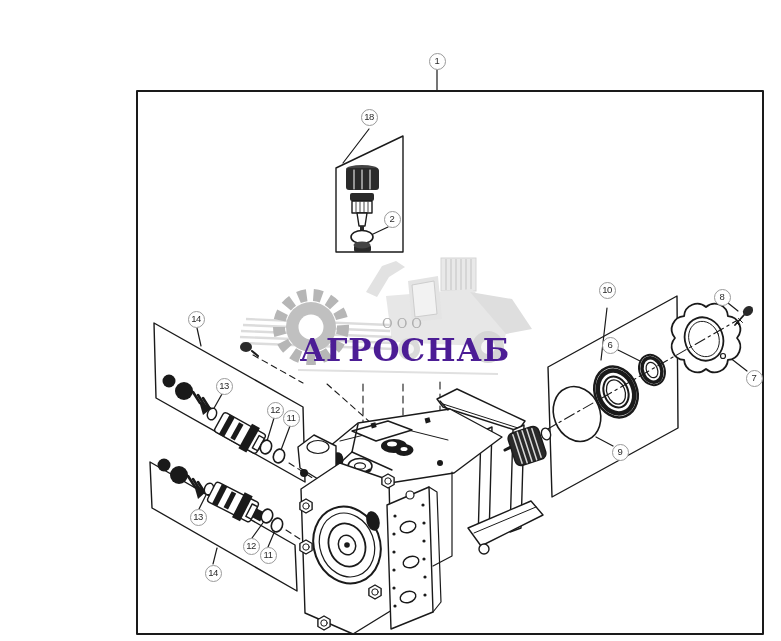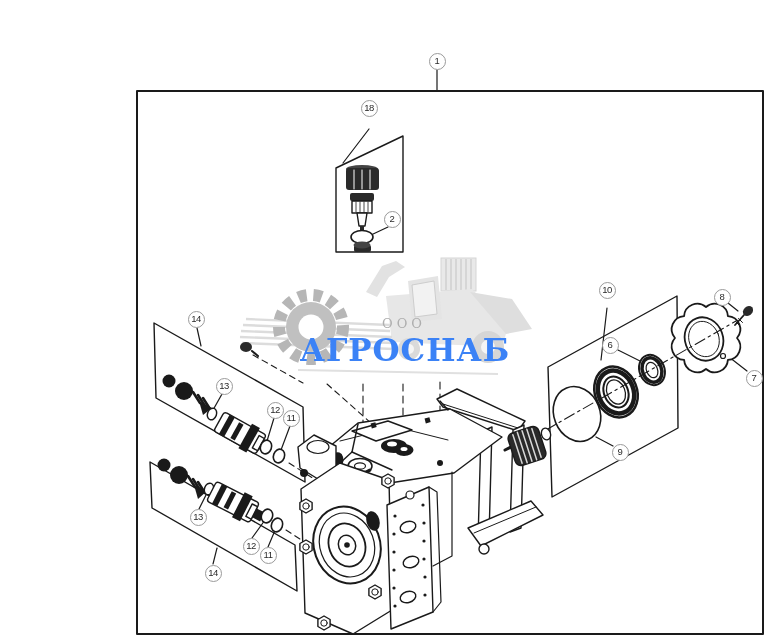--- a/index.html
+++ b/index.html
@@ -18,21 +18,21 @@
     letter-spacing:-0.5px;pointer-events:auto;
   }
   .wm-type{
     position:absolute;left:362px;top:316px;width:84px;text-align:center;
     font-family:"DejaVu Serif","Liberation Serif",serif;font-size:13px;
     color:#aeaeae;letter-spacing:4px;z-index:1;
   }
   .wm-name{
     position:absolute;left:298px;top:332px;width:214px;text-align:center;
     font-family:"DejaVu Serif","Liberation Serif",serif;font-size:31px;font-weight:bold;
-    color:#3b82f6;letter-spacing:1px;z-index:1;
+    color:#4c1d95;letter-spacing:1px;z-index:1;
   }
 </style>
 </head>
 <body>
 
 <div class="stage">
 
   <div>
     <svg class="layer wm" width="781" height="641" viewBox="0 0 781 641">
 
@@ -316,21 +316,21 @@
           <line x1="532" y1="430" x2="532" y2="462" stroke="#d8d8d8" stroke-width="1.5"></line>
           <line x1="537" y1="431" x2="537" y2="461" stroke="#d8d8d8" stroke-width="1.5"></line>
         </g>
         <ellipse cx="546" cy="434" rx="4.5" ry="6" fill="#ffffff" stroke-width="1.4" transform="rotate(-18 546 434)"></ellipse>
       </g>
     </g>
   </svg>
 
   <div class="callout-layer" id="callouts">
       <div class="callout" style="left: 428.5px; top: 52.5px;">1</div>
-      <div class="callout" style="left: 360.5px; top: 100px;">18</div>
+      <div class="callout" style="left: 360.5px; top: 109px;">18</div>
       <div class="callout" style="left: 383.5px; top: 210.5px;">2</div>
       <div class="callout" style="left: 187.5px; top: 310.5px;">14</div>
       <div class="callout" style="left: 215.5px; top: 377.5px;">13</div>
       <div class="callout" style="left: 266.5px; top: 401.5px;">12</div>
       <div class="callout" style="left: 282.5px; top: 409.5px;">11</div>
       <div class="callout" style="left: 204.5px; top: 564.5px;">14</div>
       <div class="callout" style="left: 189.5px; top: 508.5px;">13</div>
       <div class="callout" style="left: 242.5px; top: 537.5px;">12</div>
       <div class="callout" style="left: 259.5px; top: 546.5px;">11</div>
       <div class="callout" style="left: 598.5px; top: 282px;">10</div>

